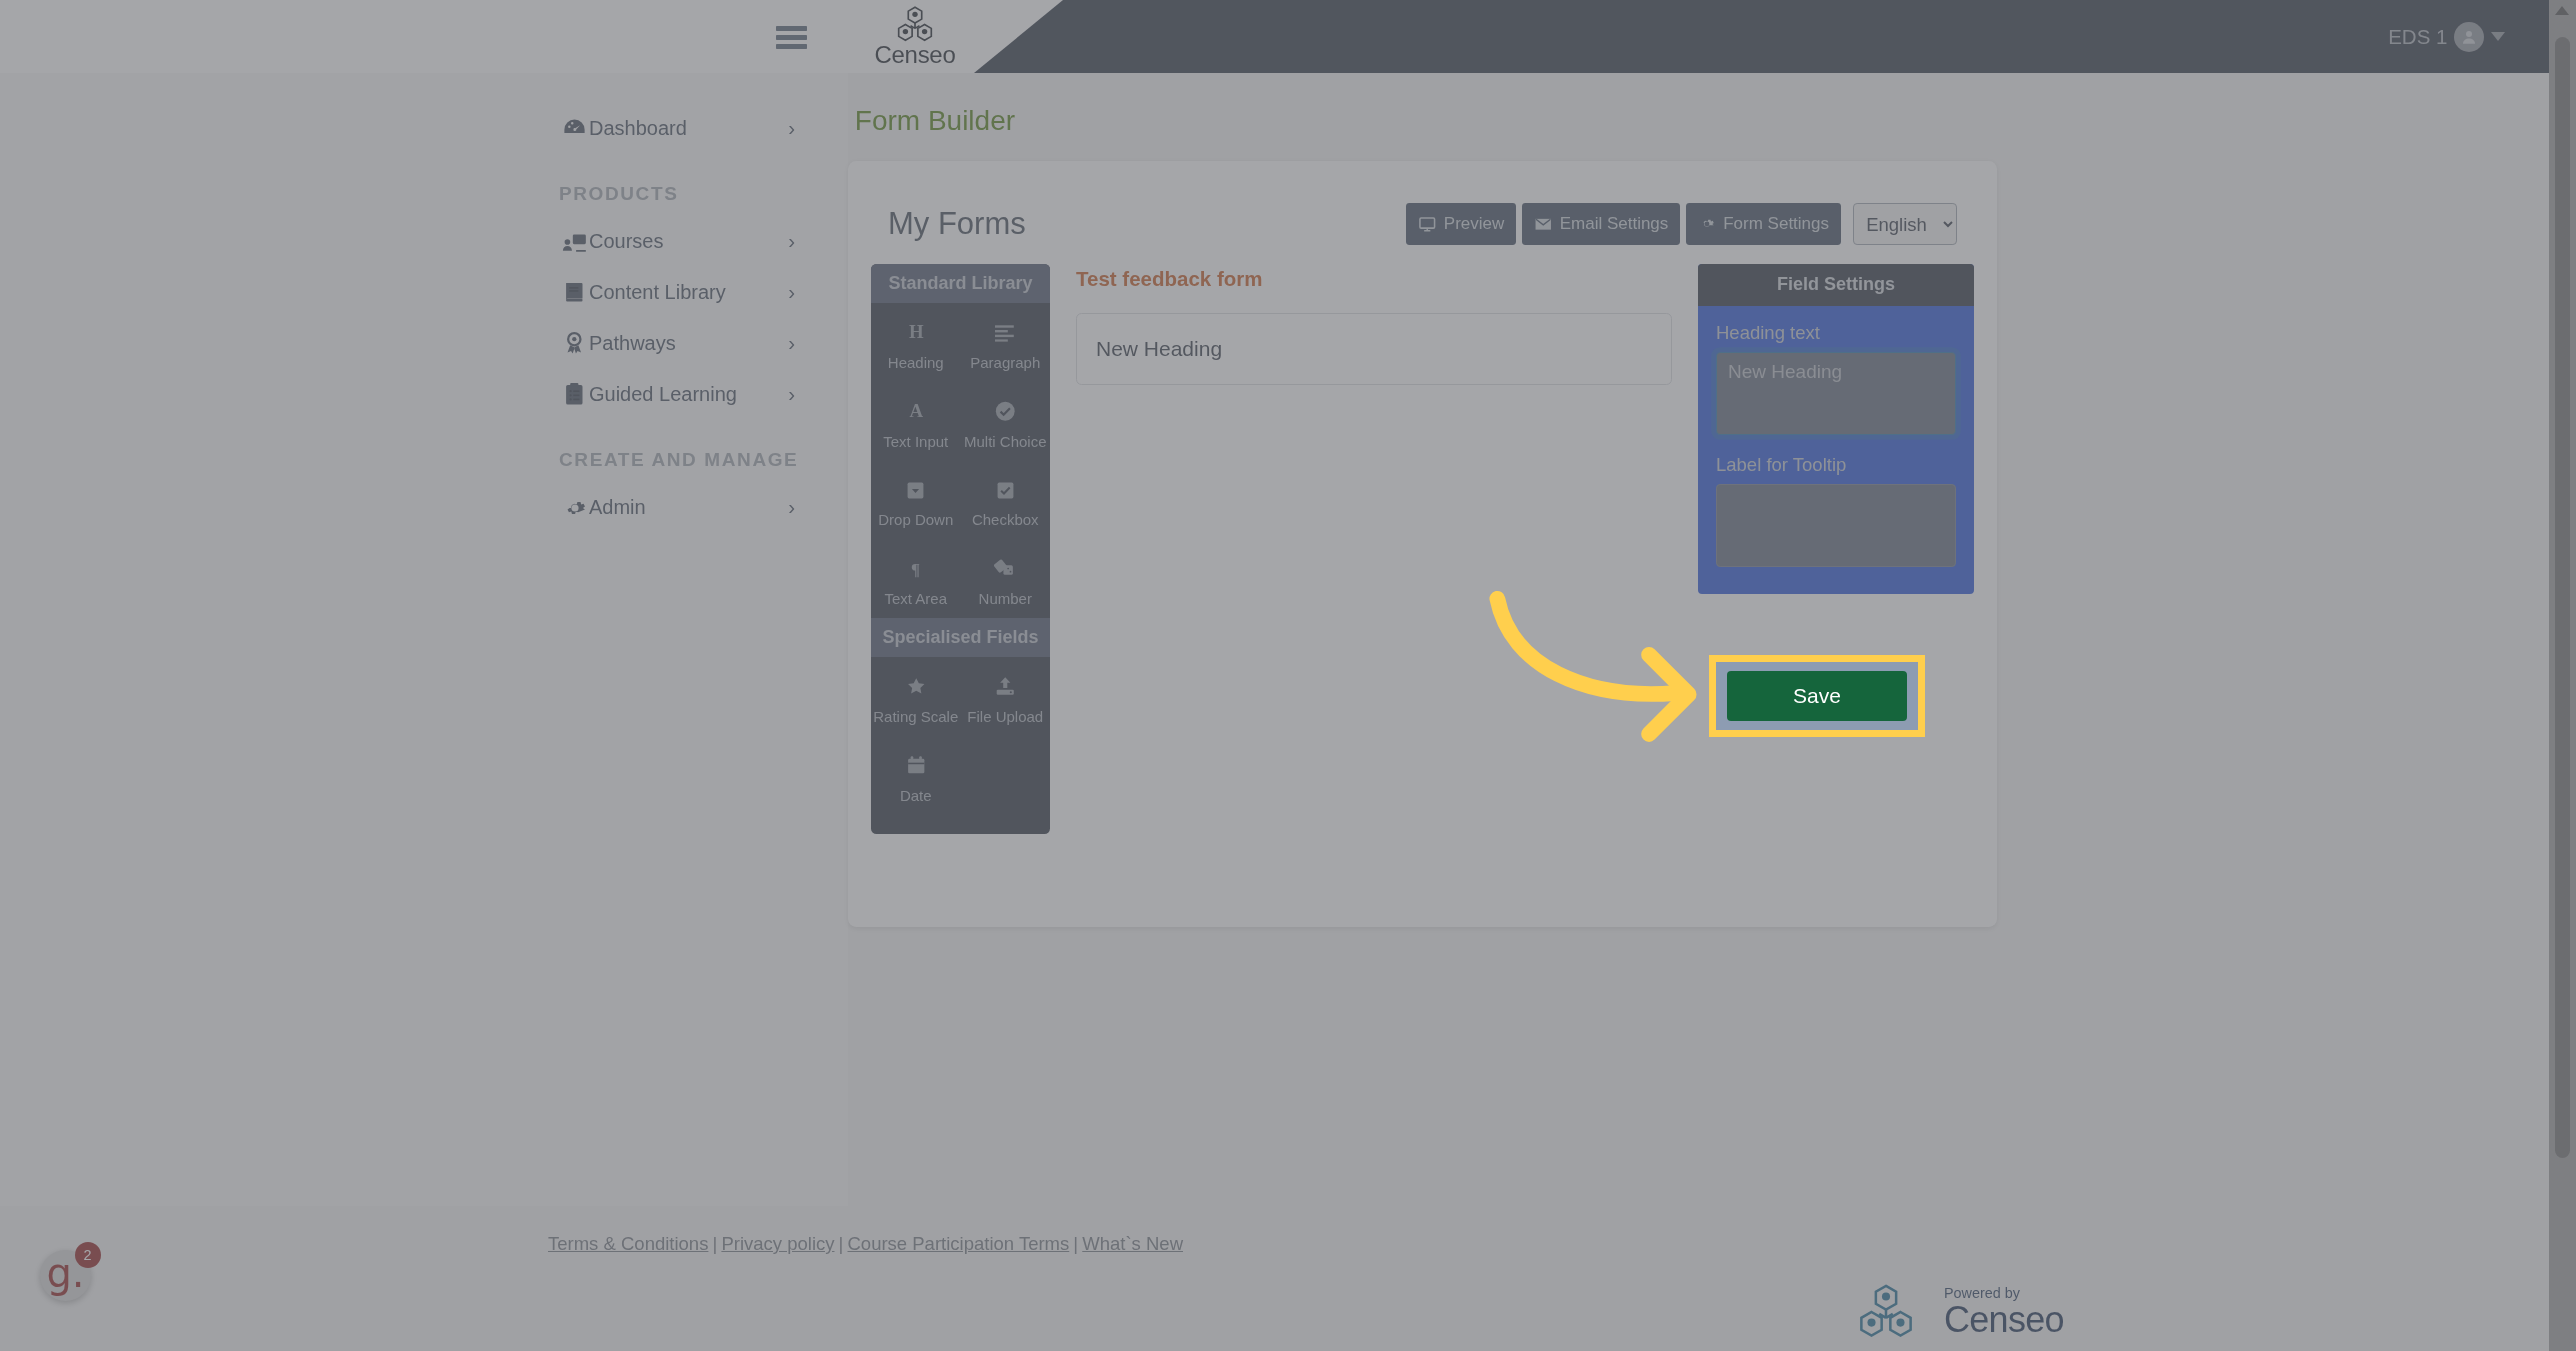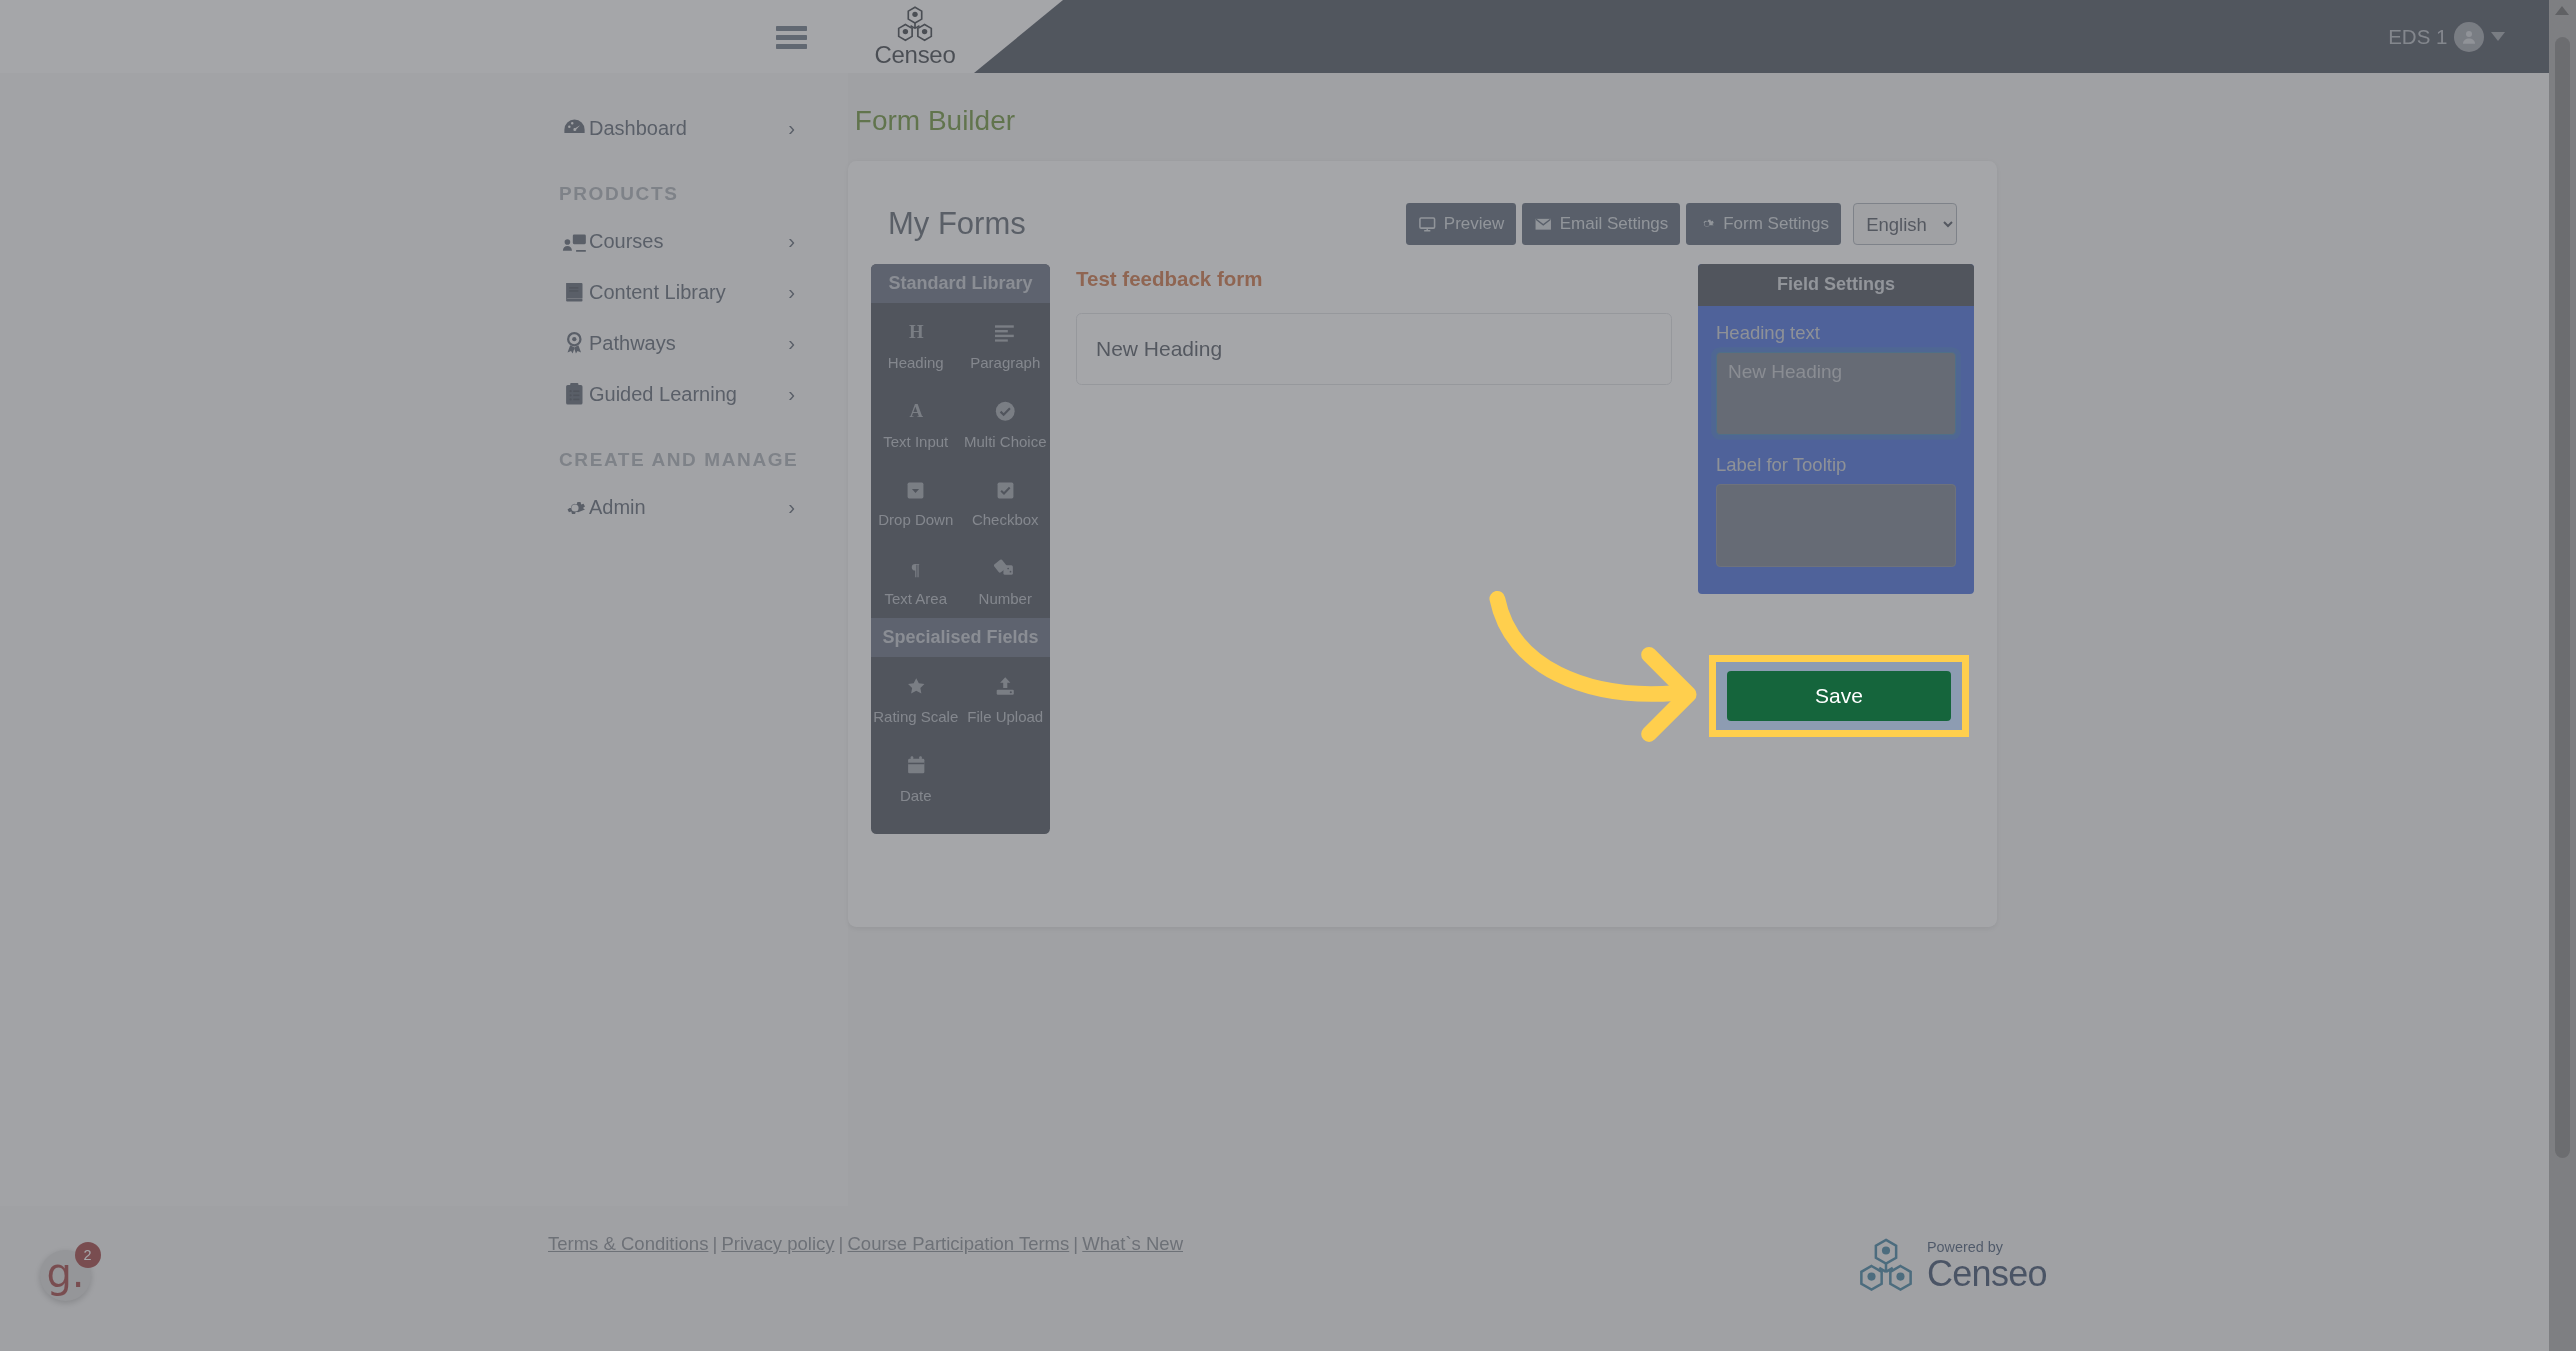--- a/index.html
+++ b/index.html
@@ -158,22 +158,22 @@
     background: #f2f2f2;
   }
   #footer-text {
     position: absolute; left: 548px; top: 19px;
     color: #6d737c; font-size: 18.5px; line-height: 1.62;
   }
   #footer-links { margin-top: 4.1px; }
   #footer-links a { color: #6d737c; text-decoration: underline; }
   #footer-links .fsep { margin: 0 4.1px; }
   #powered {
-    position: absolute; left: 1856px; top: 1238px;
-    display: flex; align-items: center; gap: 11px;
+    position: absolute; left: 1856px; top: 1284px;
+    display: flex; align-items: center; gap: 28px;
   }
   #powered .pw-text { display:flex; flex-direction: column; line-height: 1; }
   #powered .pw-small { font-size: 14.4px; color: #1d3557; margin-bottom: 1.4px; }
   #powered .pw-big { font-size: 36px; color: #12284c; letter-spacing: -0.7px; }
 
   
   #help-widget {
     position: absolute; left: 40px; top: 1250px; width: 51px; height: 51px;
     border-radius: 50%; background: #d4d4d4; box-shadow: 0 2.1px 6.2px rgba(0,0,0,.28);
     display: flex; align-items: center; justify-content: center;
@@ -194,21 +194,21 @@
   
   #dim {
     position: absolute; inset: 0; background: rgba(110,112,116,.62);
     pointer-events: none;
   }
 
   
   #annot { position: absolute; inset: 0; pointer-events: none; }
   #arrow { position: absolute; left: 1470px; top: 585px; }
   #save-highlight {
-    position: absolute; left: 1709px; top: 655px; width: 260px; height: 82px;
+    position: absolute; left: 1709px; top: 655px; width: 216px; height: 82px;
     background: #ffcf4d; padding: 6.8px;
   }
   #save-inner { width: 100%; height: 100%; background: #8d9cb2; padding: 9px 11px; }
   #save-btn {
     width: 100%; height: 100%; background: #15653c; color: #ffffff;
     border: none; border-radius: 4.1px; font-size: 21px;
     font-family: "Liberation Sans", sans-serif; display:flex; align-items:center; justify-content:center;
   }
 </style>
 </head>

